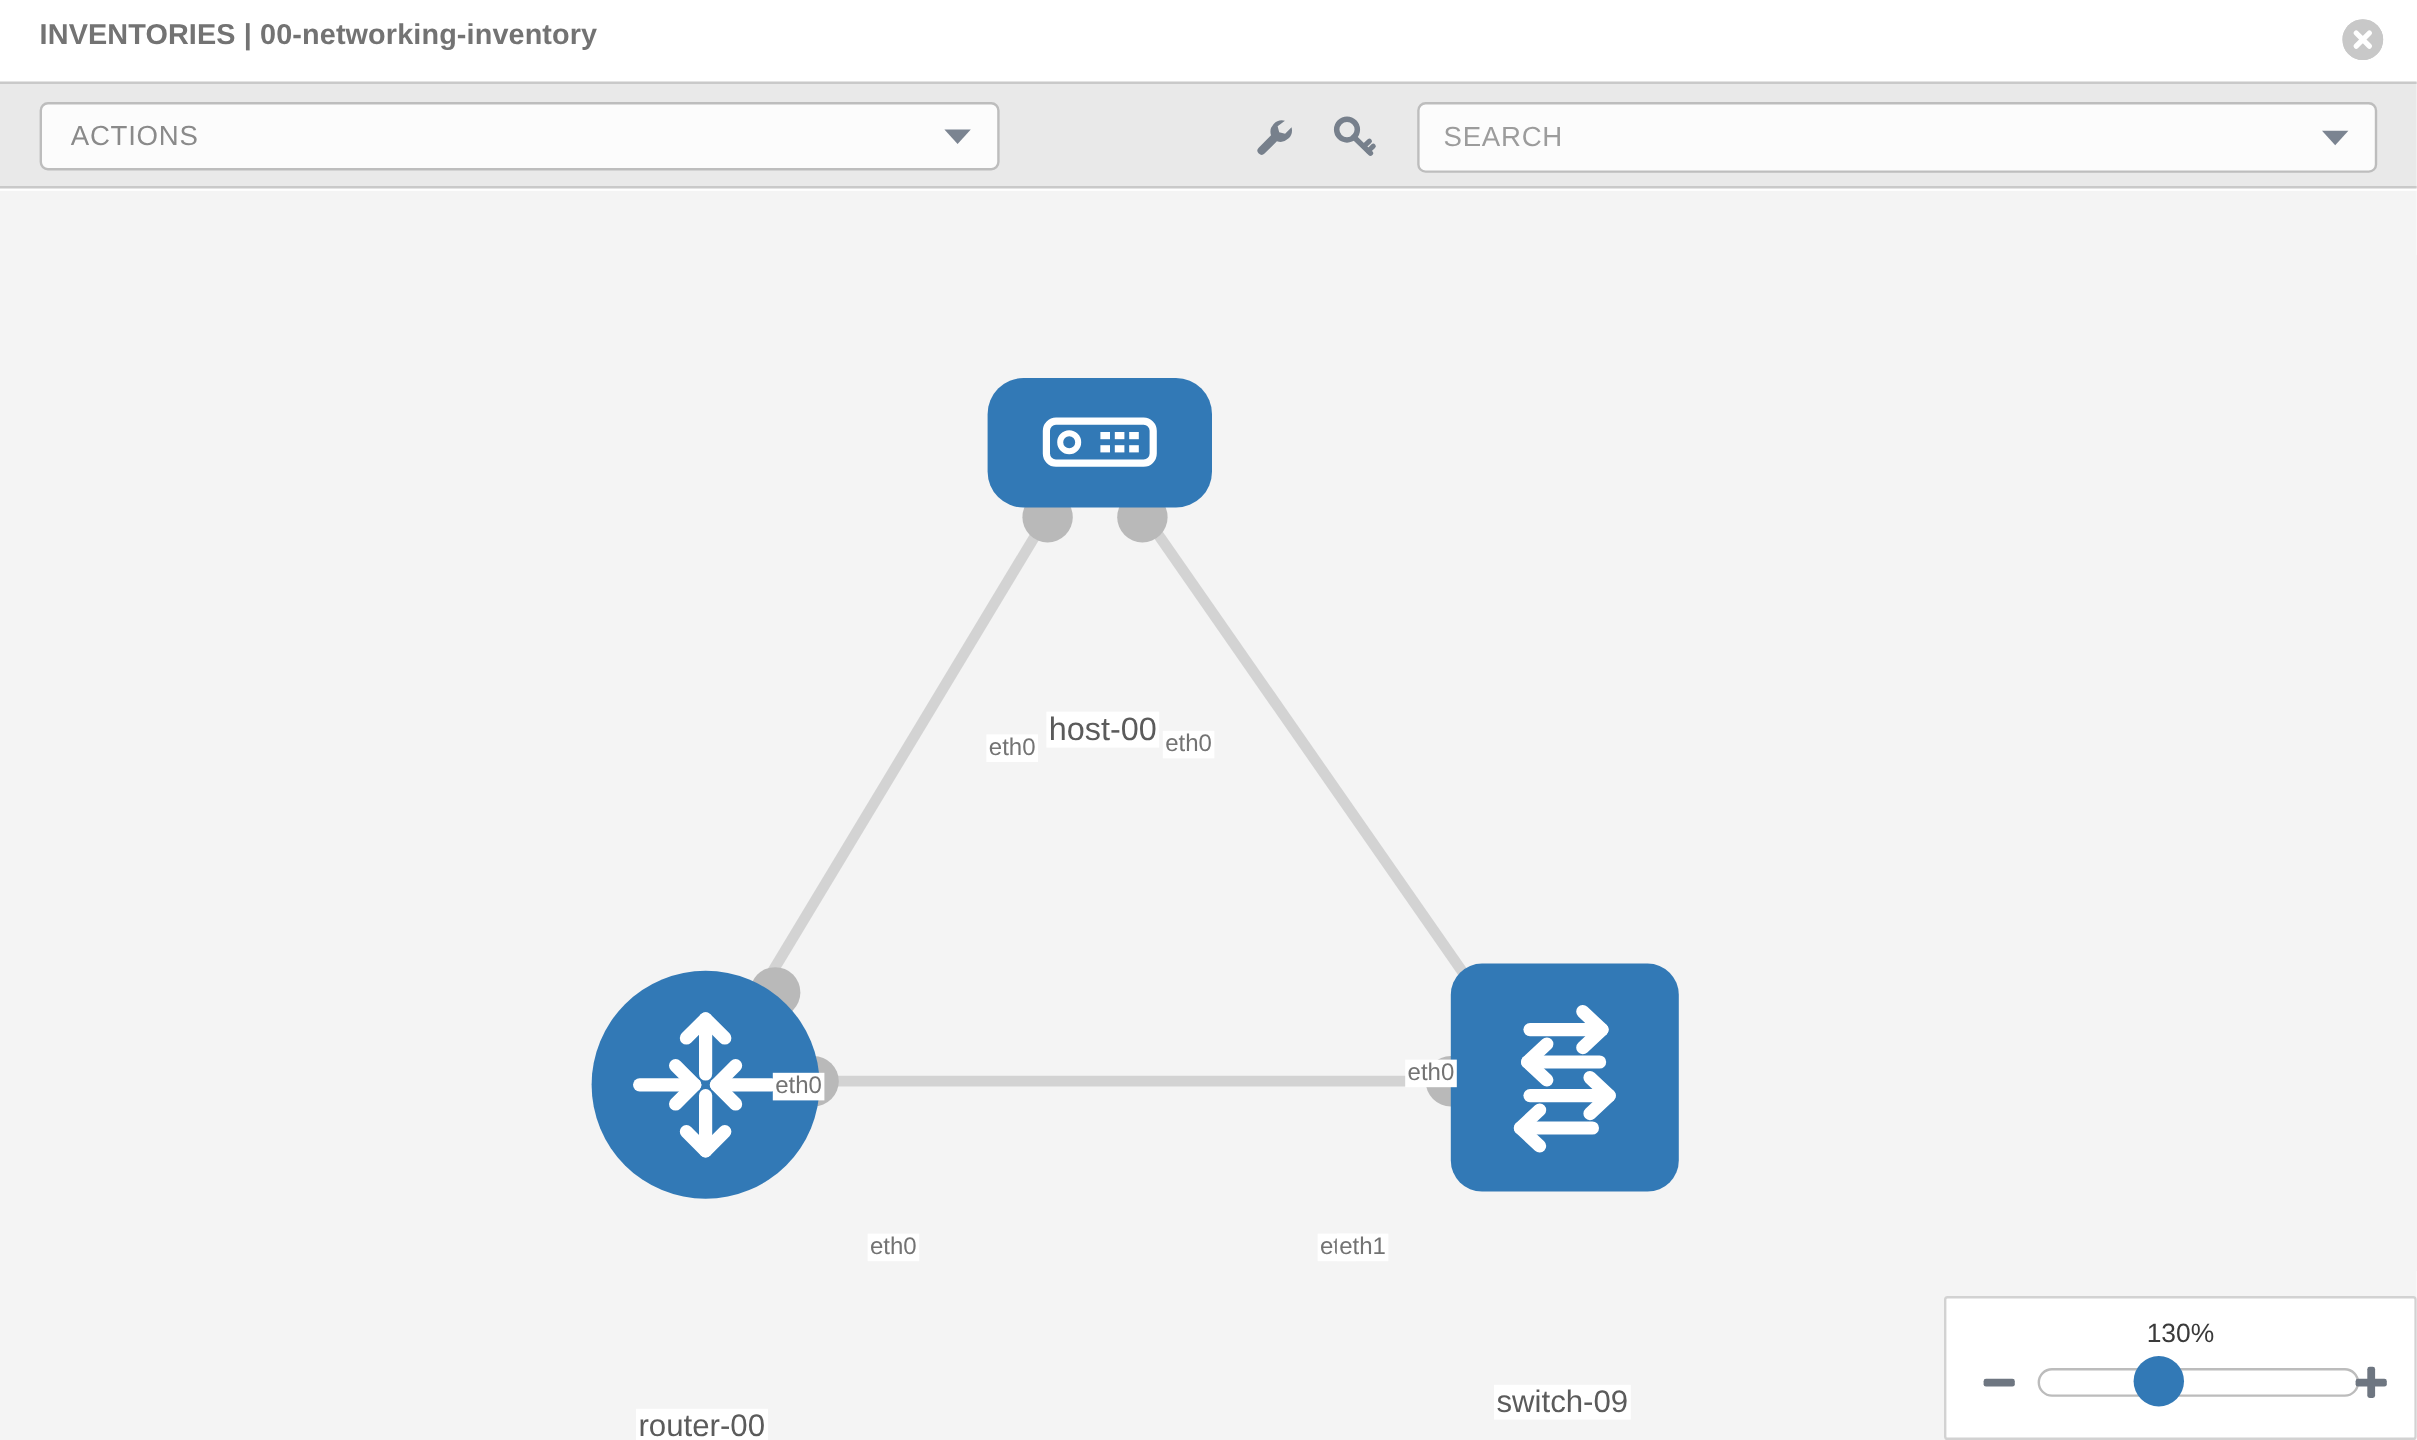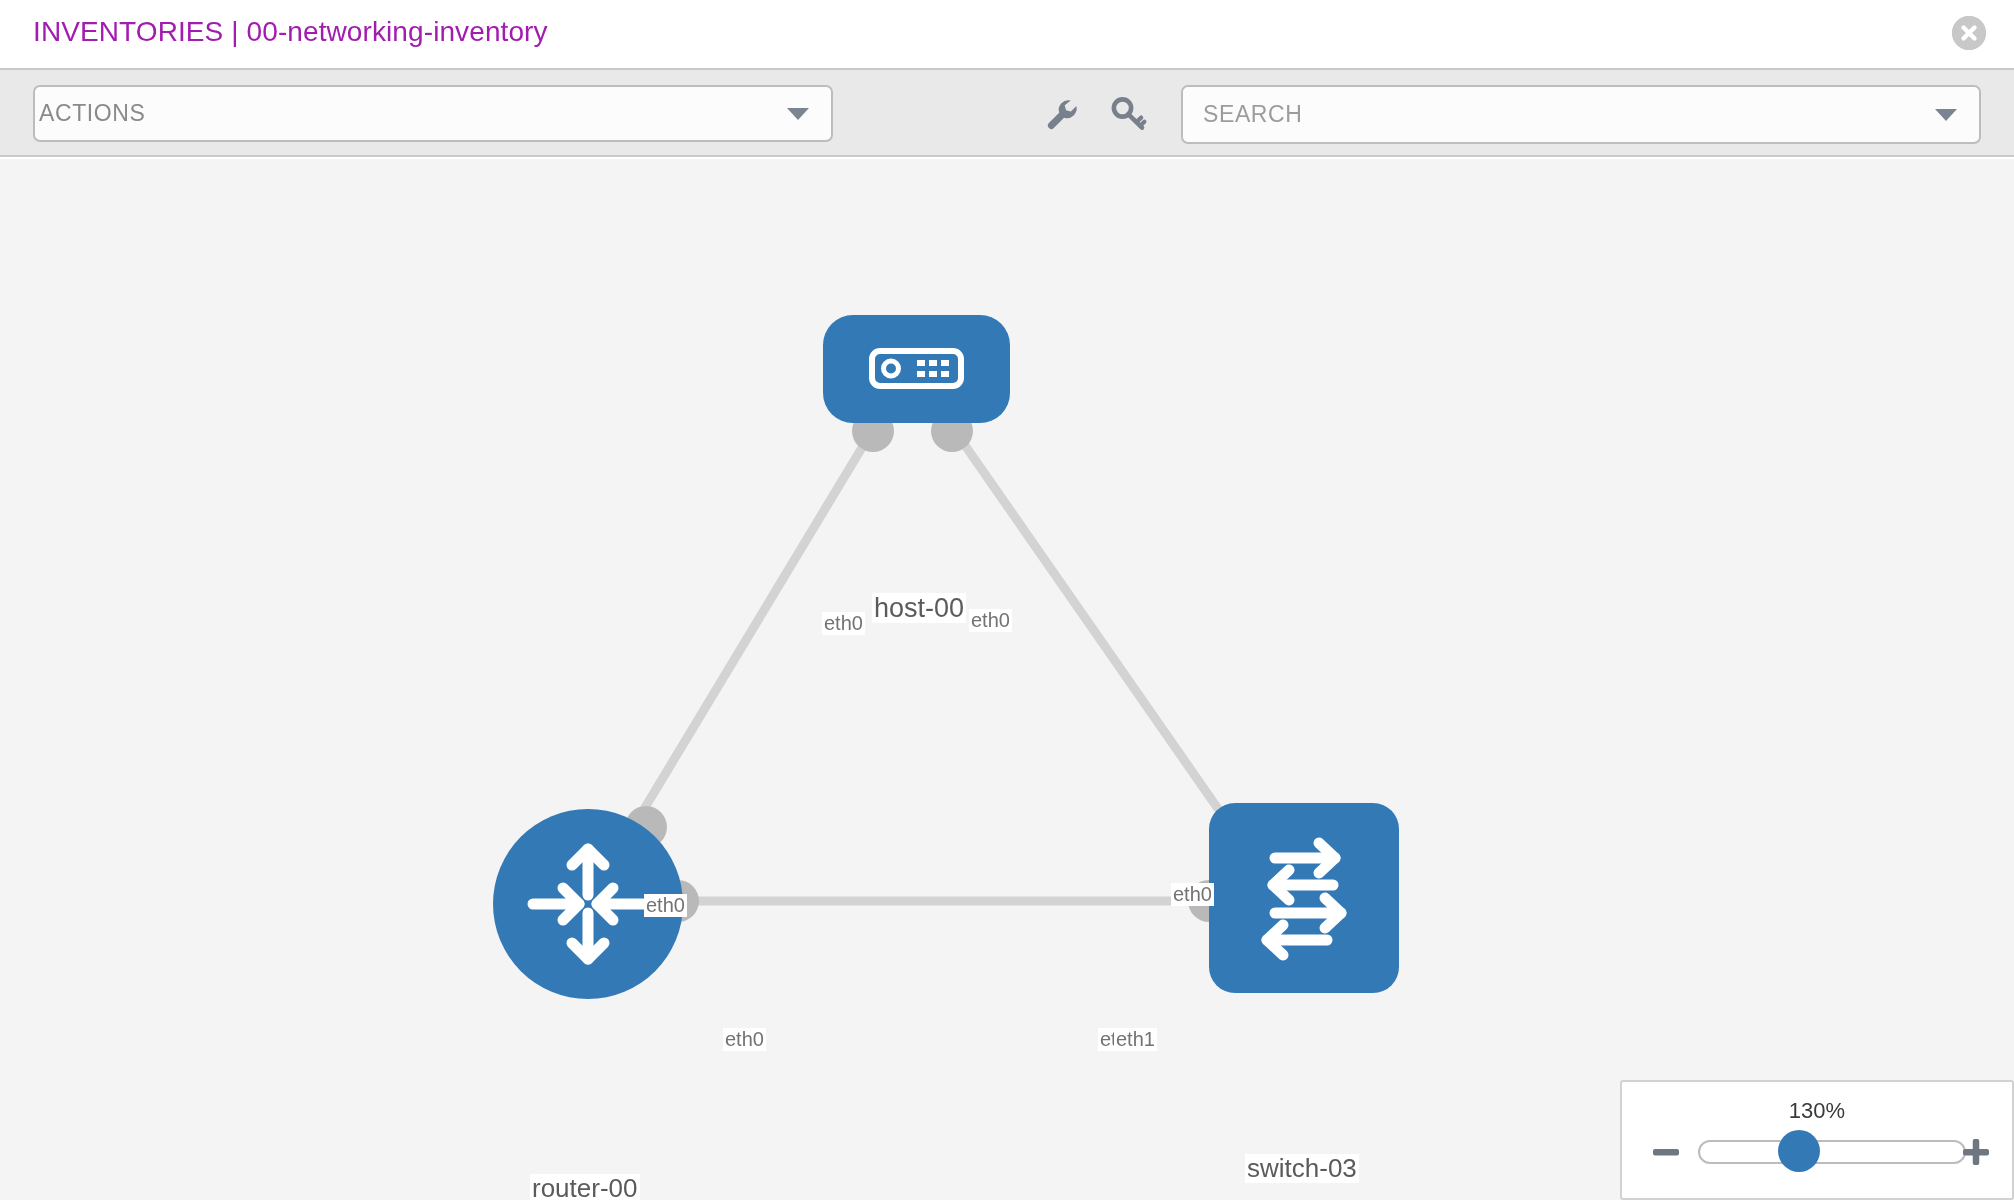--- a/index.html
+++ b/index.html
@@ -26,23 +26,23 @@
     width: 2014px;
     height: 68px;
     background: #ffffff;
     display: flex;
     align-items: center;
   }
   .header-title {
     position: absolute;
     left: 33px;
     top: 16px;
-    font-size: 28px;
-    font-weight: normal;
-    color: #a21caf;
+    font-size: 24px;
+    font-weight: bold;
+    color: #737373;
     letter-spacing: 0.1px;
     white-space: nowrap;
   }
   .close-btn {
     position: absolute;
     right: 28px;
     top: 16px;
     width: 34px;
     height: 34px;
     border-radius: 50%;
@@ -68,21 +68,21 @@
     width: 800px;
     height: 57px;
     background: #fcfcfc;
     border: 2px solid #bdbdbd;
     border-radius: 7px;
     display: flex;
     align-items: center;
     cursor: pointer;
   }
   .actions-label {
-    margin-left: 4px;
+    margin-left: 24px;
     font-size: 23px;
     color: #8a8a8a;
     letter-spacing: 0.6px;
   }
   .caret {
     position: absolute;
     right: 22px;
     top: 50%;
     transform: translateY(-50%);
     width: 0; height: 0;
@@ -354,21 +354,21 @@
           <path d="M116 95 L132 110 L116 125"></path>
 
           <path d="M118 137 L58 137"></path>
           <path d="M74 122 L58 137 L74 152"></path>
         </g>
       </svg>
     </div>
 
     <div class="node-label label-host">host-00</div>
     <div class="node-label label-router">router-00</div>
-    <div class="node-label label-switch">switch-03</div>
+    <div class="node-label label-switch">switch-09</div>
 
     <div class="if-label if-host-left">eth0</div>
     <div class="if-label if-host-right">eth0</div>
     <div class="if-label if-router-up">eth0</div>
     <div class="if-label if-switch-up">eth0</div>
     <div class="if-label if-router-rt">eth0</div>
     <div class="if-label if-switch-lt-a">eth</div>
     <div class="if-label if-switch-lt-b">eth1</div>
 
   </div>

